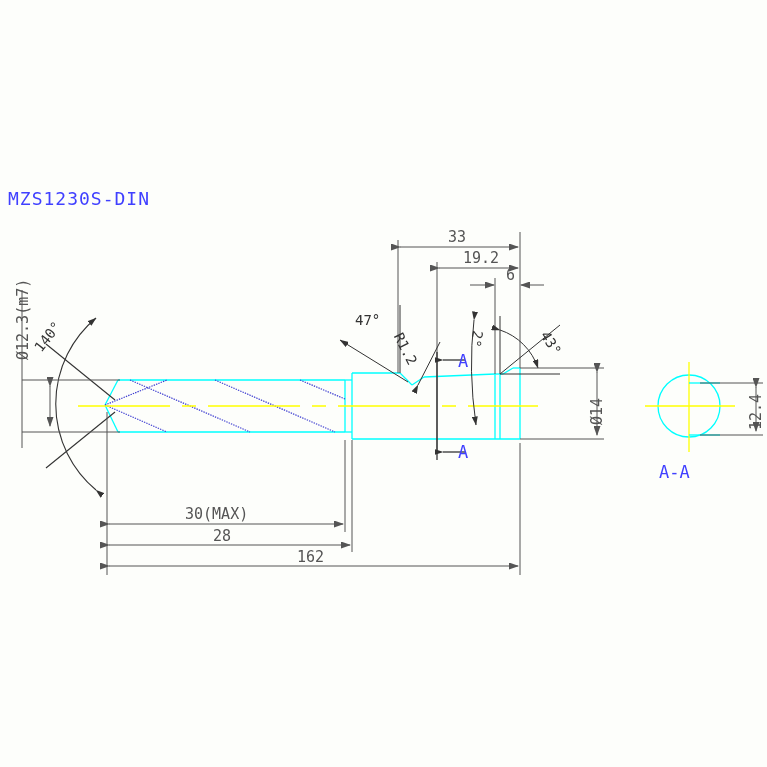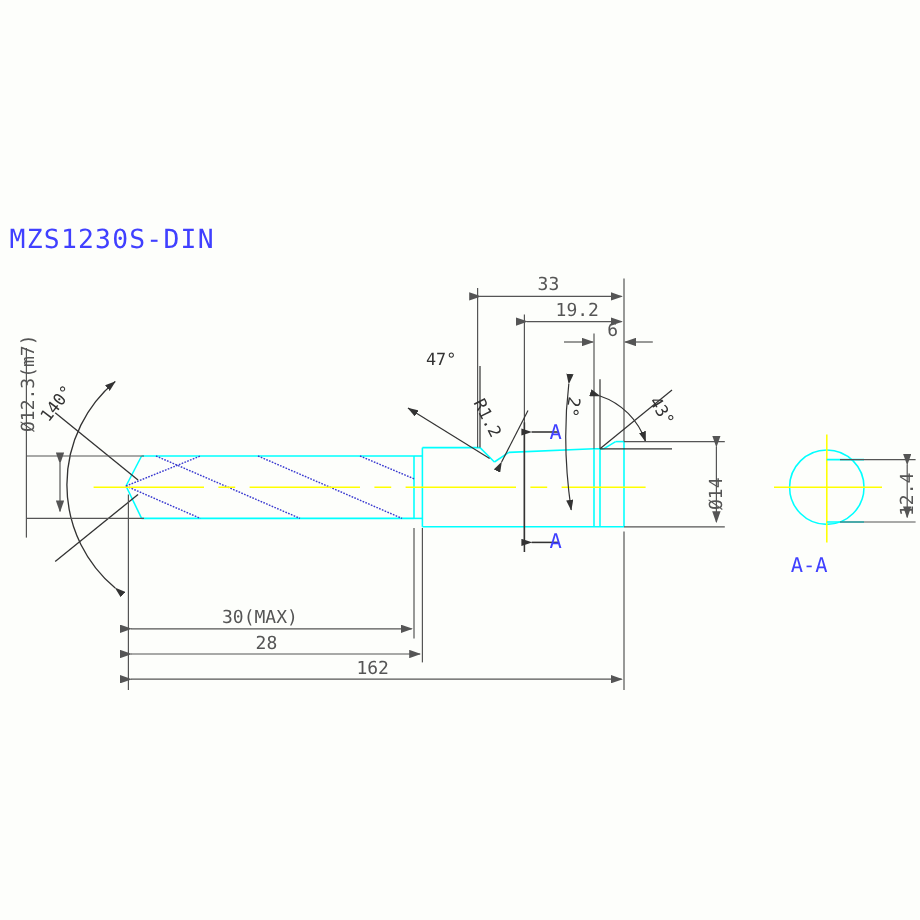--- a/index.html
+++ b/index.html
@@ -23,21 +23,21 @@
     height: 767px;
   }
   .lbl {
     position: absolute;
     white-space: nowrap;
     font-family: "DejaVu Sans Mono", monospace;
   }
   #title-label {
     left: 8px;
     top: 188px;
-    font-size: 22px;
+    font-size: 18px;
     letter-spacing: 1px;
     color: #4040ff;
   }
   .dim-text {
     color: #555555;
     font-size: 15px;
   }
   .ang-text {
     color: #333333;
     font-size: 14px;
@@ -198,21 +198,21 @@
   <div class="lbl dim-text rot90" style="left:14px; top:360px;">Ø12.3(m7)</div>
 
   <div class="lbl ang-text rotm" style="left:31px; top:345px; transform:rotate(-52deg);">140°</div>
 
   <div class="lbl dim-text" style="left:448px; top:228px;">33</div>
 
   <div class="lbl dim-text" style="left:463px; top:249px;">19.2</div>
 
   <div class="lbl dim-text" style="left:506px; top:266px;">6</div>
 
-  <div class="lbl ang-text" style="left:355px; top:292px;">47°</div>
+  <div class="lbl ang-text" style="left:355px; top:312px;">47°</div>
 
   <div class="lbl ang-text rotm" style="left:405px; top:330px; transform:rotate(63deg);">R1.2</div>
 
   <div class="lbl ang-text rotm" style="left:486px; top:332px; transform:rotate(100deg);">2°</div>
 
   <div class="lbl ang-text rotm" style="left:551px; top:328px; transform:rotate(58deg);">43°</div>
 
   <div class="lbl dim-text rot90" style="left:588px; top:425px;">Ø14</div>
 
   <div class="lbl sec-text" style="left:458px; top:351px;">A</div>

